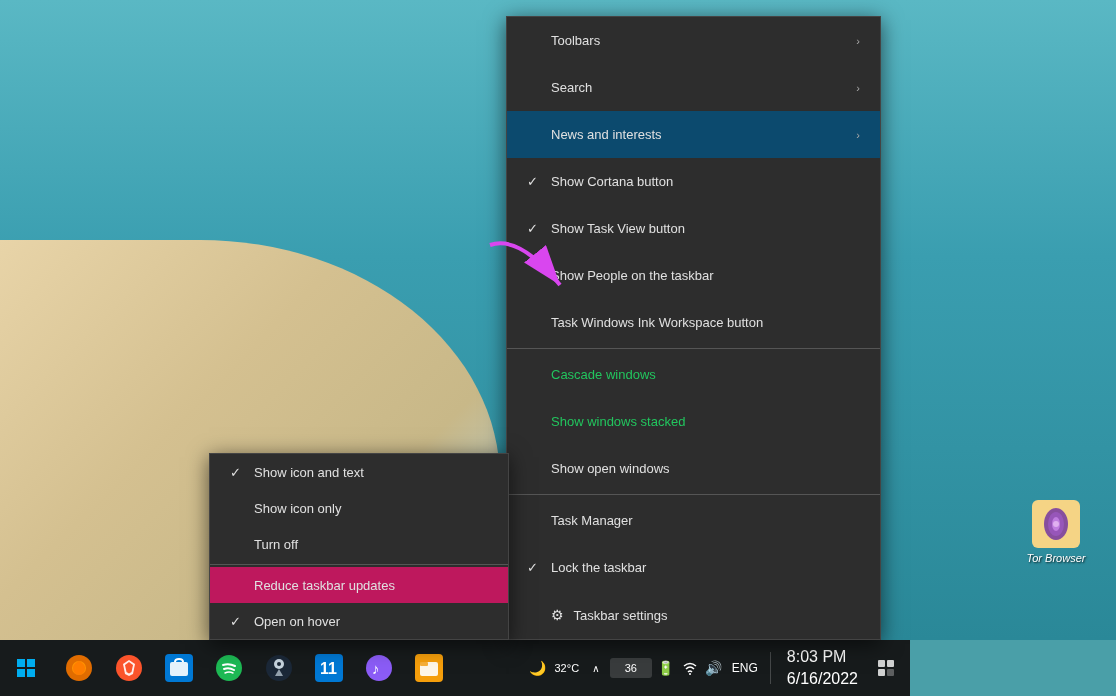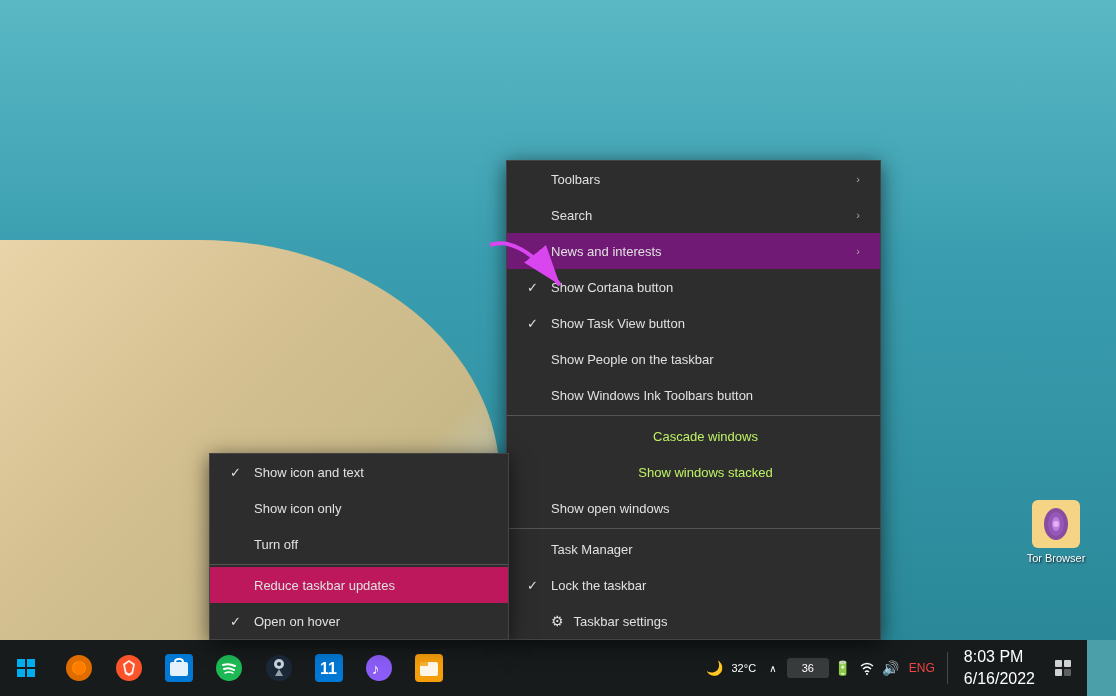--- a/index.html
+++ b/index.html
@@ -32,40 +32,41 @@
     }
 
     
     .desktop-icon {
       position: absolute;
       top: 500px;
       right: 20px;
       width: 80px;
       text-align: center;
       z-index: 5;
+      font-style: italic;
     }
     .desktop-icon .icon-img {
       width: 48px;
       height: 48px;
       margin: 0 auto 4px;
       display: flex;
       align-items: center;
       justify-content: center;
     }
     .desktop-icon .icon-label {
       color: white;
       font-size: 11px;
       text-shadow: 1px 1px 2px rgba(0,0,0,0.8);
     }
 
     
     .taskbar {
       position: absolute;
       bottom: 0; left: 0;
-      width: 1087px;
+      width: 910px;
       height: 56px;
       background: rgba(20, 20, 20, 0.95);
       z-index: 100;
       display: flex;
       align-items: center;
     }
 
     .taskbar-start {
       width: 52px;
       height: 56px;
@@ -141,36 +142,35 @@
       width: 375px;
       background: #2d2d2d;
       border: 1px solid #444;
       z-index: 200;
       box-shadow: 0 4px 20px rgba(0,0,0,0.6);
     }
 
     .menu-item {
       display: flex;
       align-items: center;
-      padding: 10px 20px;
+      padding: 16px 20px;
       color: #e0e0e0;
       font-size: 13px;
       cursor: pointer;
       position: relative;
       min-height: 36px;
     }
 
     .menu-item.highlighted {
-      background: #701a75;
+      background: #0c4a6e;
     }
 
     .menu-item.disabled {
-      color: #bef264;
+      color: #22c55e;
       cursor: default;
-      justify-content: center;
     }
 
     .menu-item .check-mark {
       width: 20px;
       margin-right: 4px;
       color: #e0e0e0;
       font-size: 13px;
     }
 
     .menu-item .arrow {
@@ -232,21 +232,21 @@
     }
 
     .taskbar-divider {
       width: 1px;
       height: 32px;
       background: rgba(255,255,255,0.2);
       margin: 0 4px;
     }
 
     .lang-label {
-      color: #ef4444;
+      color: #ffffff;
       font-size: 12px;
       padding: 0 4px;
     }
   </style>
 </head>
 <body>
 
 <div class="ocean-area"></div>
 <div class="sand-area"></div>
 
@@ -294,21 +294,21 @@
     <span>Show Task View button</span>
   </div>
 
   <div class="menu-item">
     <span class="check-mark"></span>
     <span>Show People on the taskbar</span>
   </div>
 
   <div class="menu-item">
     <span class="check-mark"></span>
-    <span>Show Windows Ink Toolbars button</span>
+    <span>Task Windows Ink Workspace button</span>
   </div>
 
   <div class="menu-separator"></div>
 
   <div class="menu-item disabled">
     <span class="check-mark"></span>
     <span>Cascade windows</span>
   </div>
 
   <div class="menu-item disabled">

